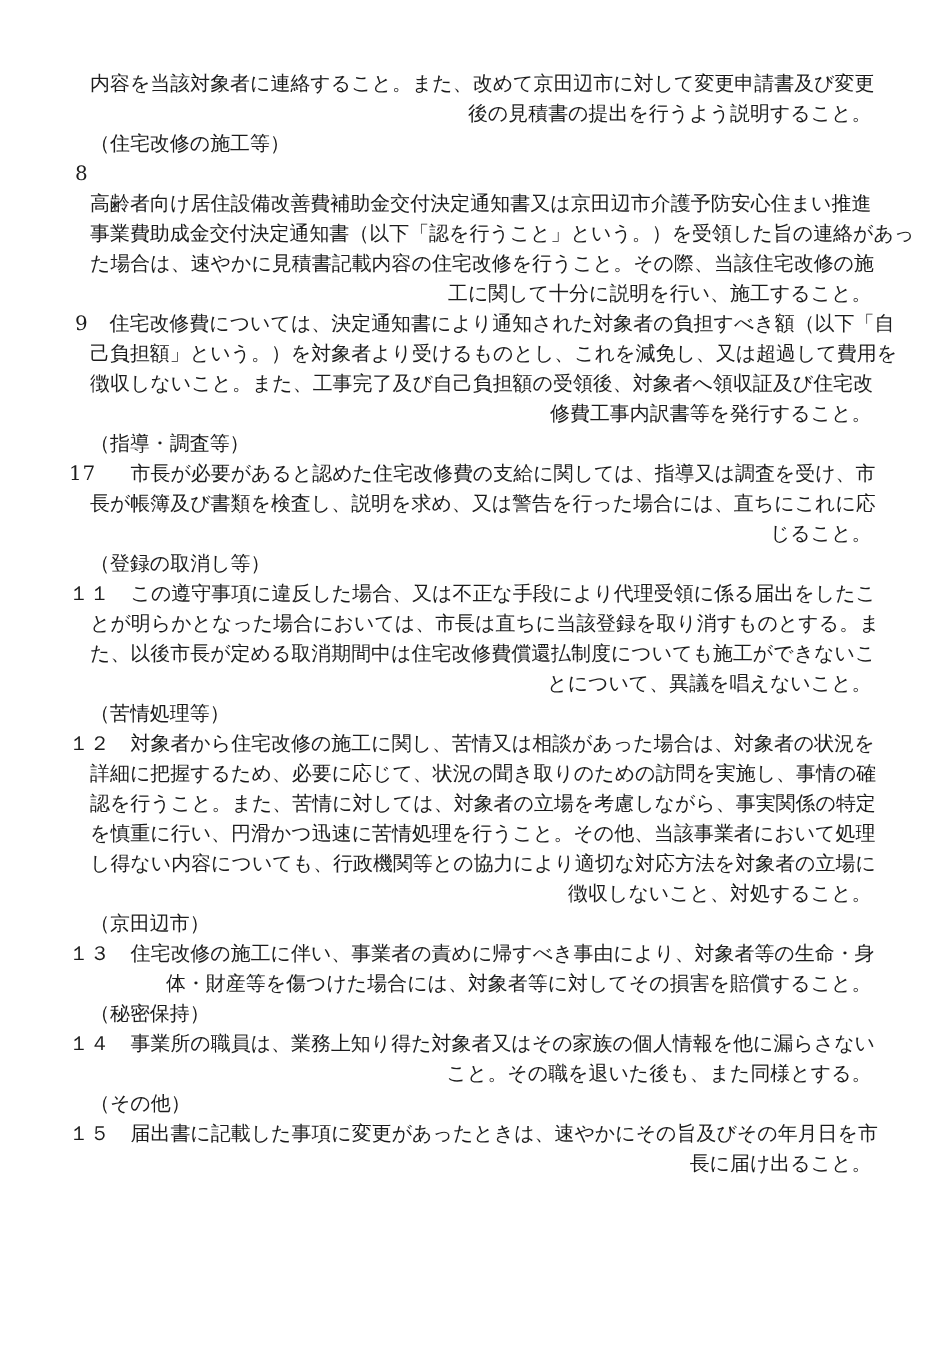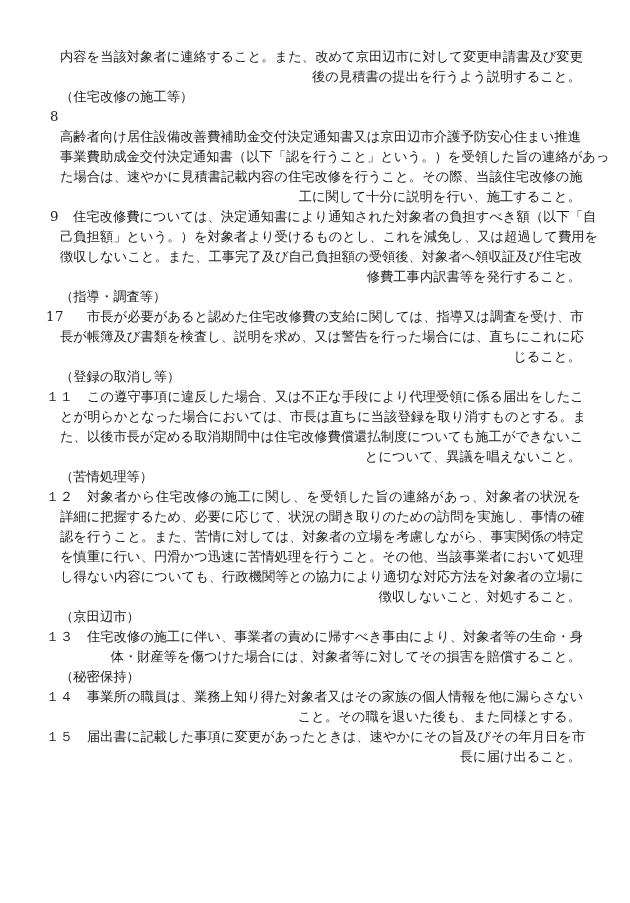--- a/index.html
+++ b/index.html
@@ -96,21 +96,21 @@
     </div>
   <div class="row">
       <span class="cont">とについて、異議を唱えないこと。</span>
     </div>
 
   <div class="row">
       <span class="head">（苦情処理等）</span>
     </div>
   <div class="row">
     <span class="num n2">１２</span>
-    <span class="txt t2 full">対象者から住宅改修の施工に関し、を受領した旨の連絡があっ、対象者の状況を</span>
+    <span class="txt t2 full">対象者から住宅改修の施工に関し、苦情又は相談があった場合は、対象者の状況を</span>
   </div>
   <div class="row">
       <span class="cont full">詳細に把握するため、必要に応じて、状況の聞き取りのための訪問を実施し、事情の確</span>
     </div>
   <div class="row">
       <span class="cont full">認を行うこと。また、苦情に対しては、対象者の立場を考慮しながら、事実関係の特定</span>
     </div>
   <div class="row">
       <span class="cont full">を慎重に行い、円滑かつ迅速に苦情処理を行うこと。その他、当該事業者において処理</span>
     </div>
@@ -137,20 +137,23 @@
     </div>
   <div class="row">
     <span class="num n2">１４</span>
     <span class="txt t2 full">事業所の職員は、業務上知り得た対象者又はその家族の個人情報を他に漏らさない</span>
   </div>
   <div class="row">
       <span class="cont">こと。その職を退いた後も、また同様とする。</span>
     </div>
 
   <div class="row">
+      <span class="head">（その他）</span>
+    </div>
+  <div class="row">
     <span class="num n2">１５</span>
     <span class="txt t2 full">届出書に記載した事項に変更があったときは、速やかにその旨及びその年月日を市</span>
   </div>
   <div class="row">
       <span class="cont">長に届け出ること。</span>
     </div>
 
 </div>
 
 </body></html>

